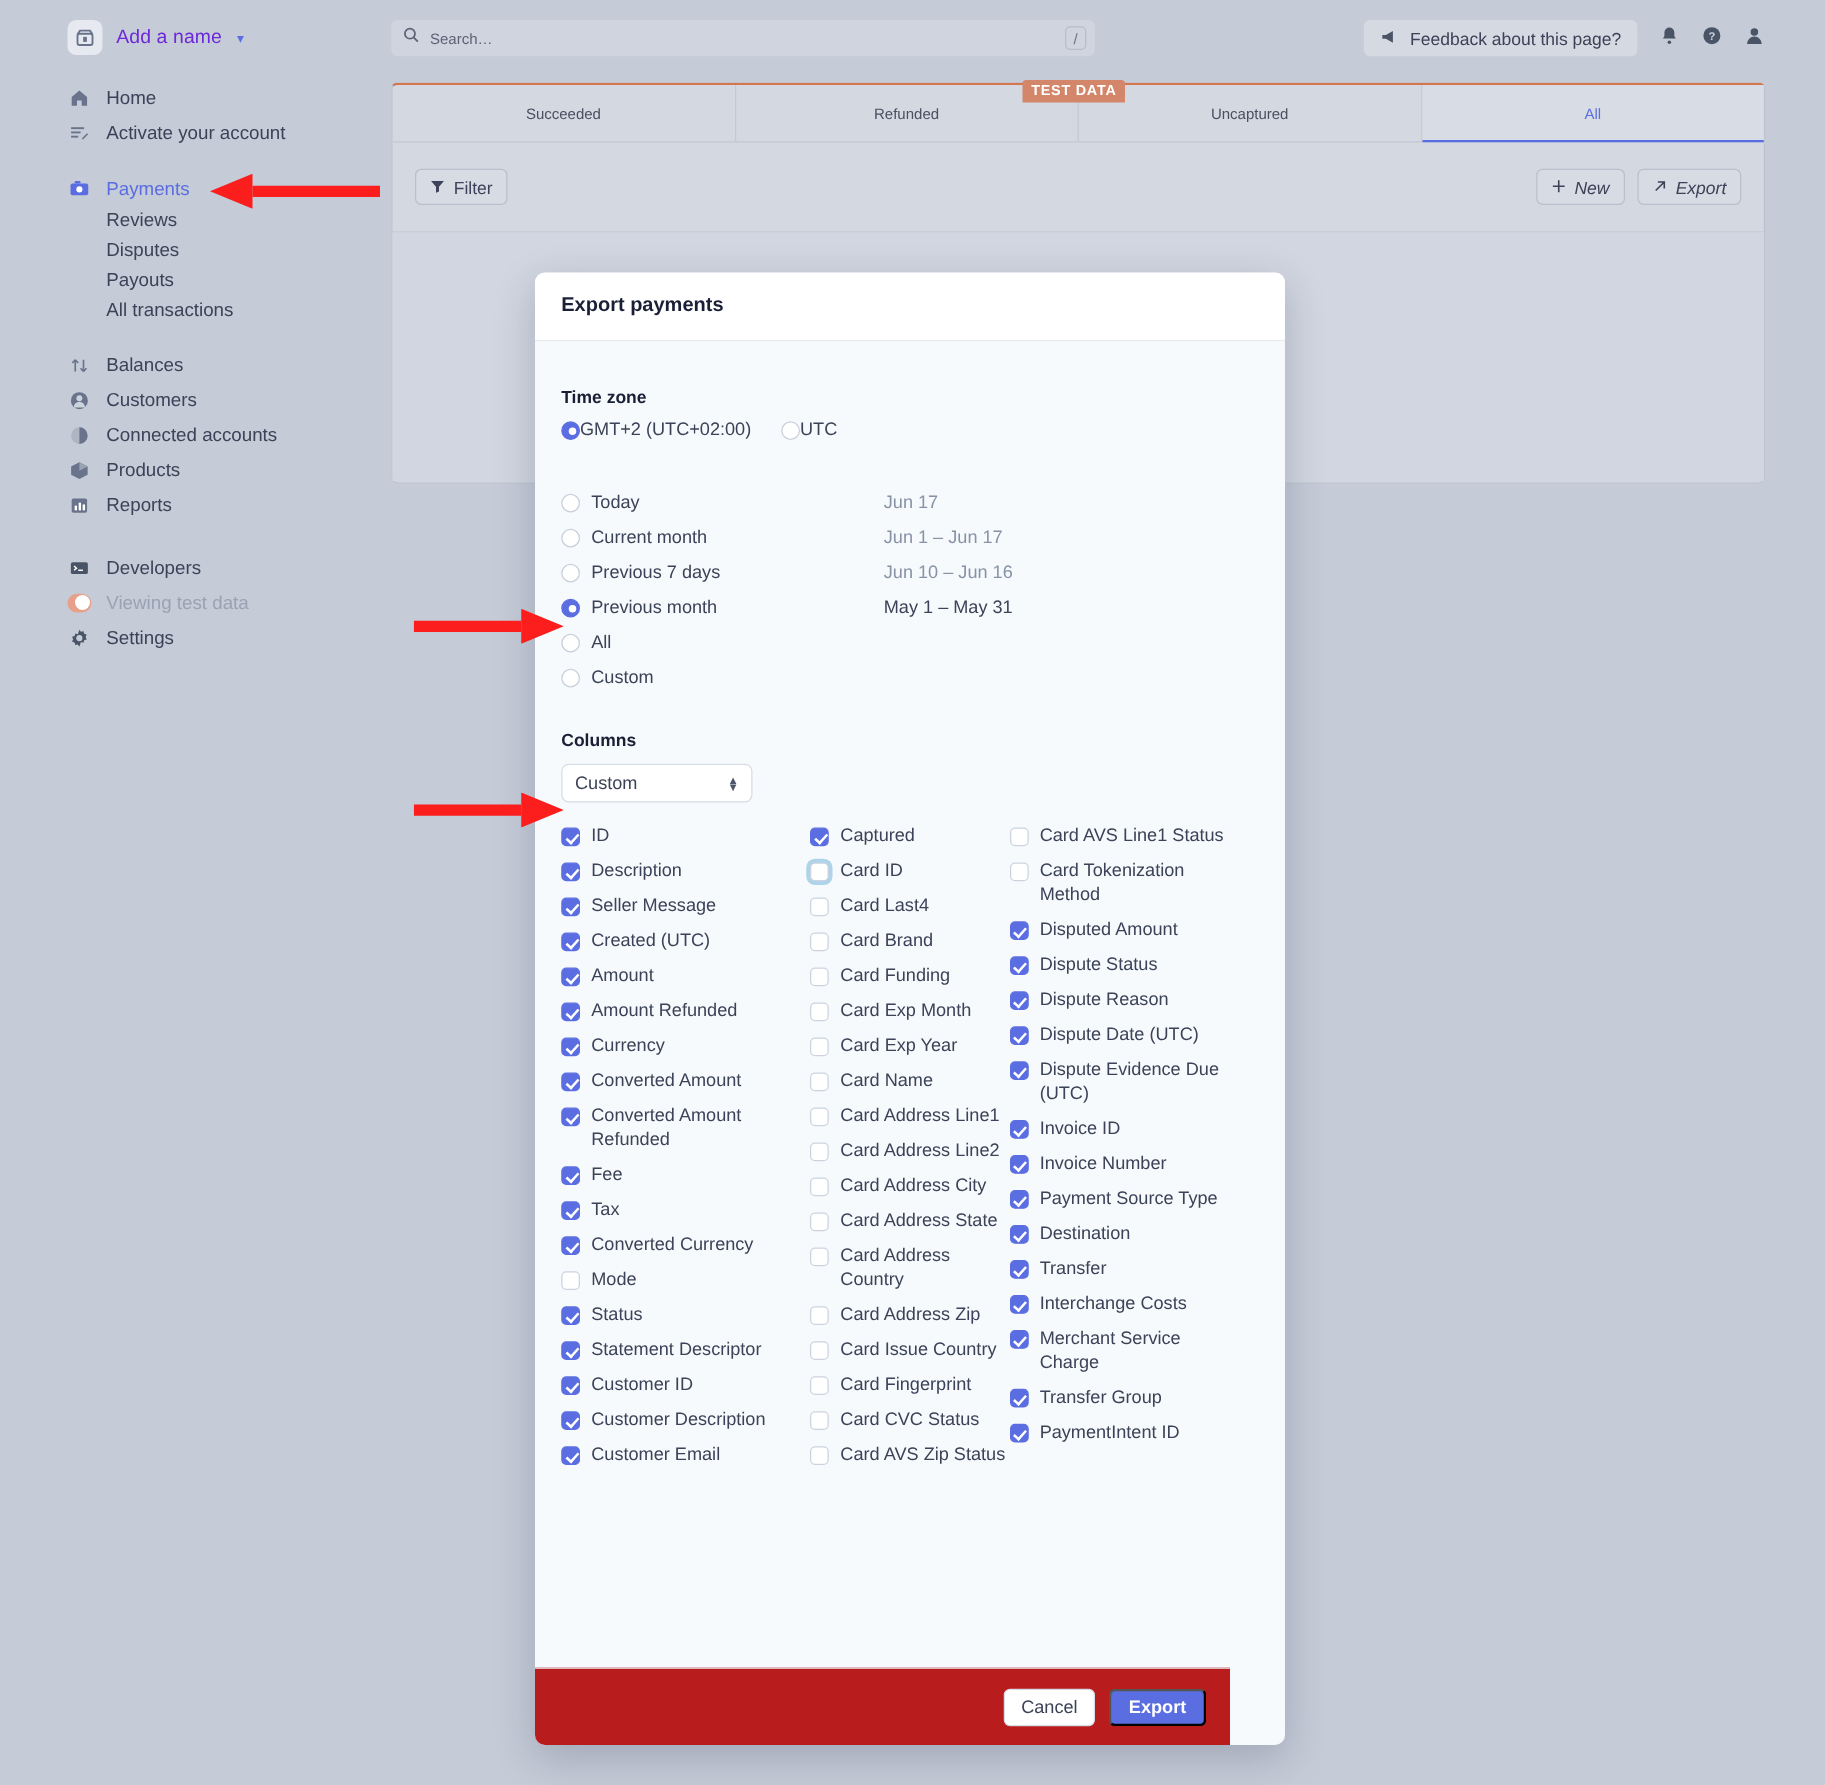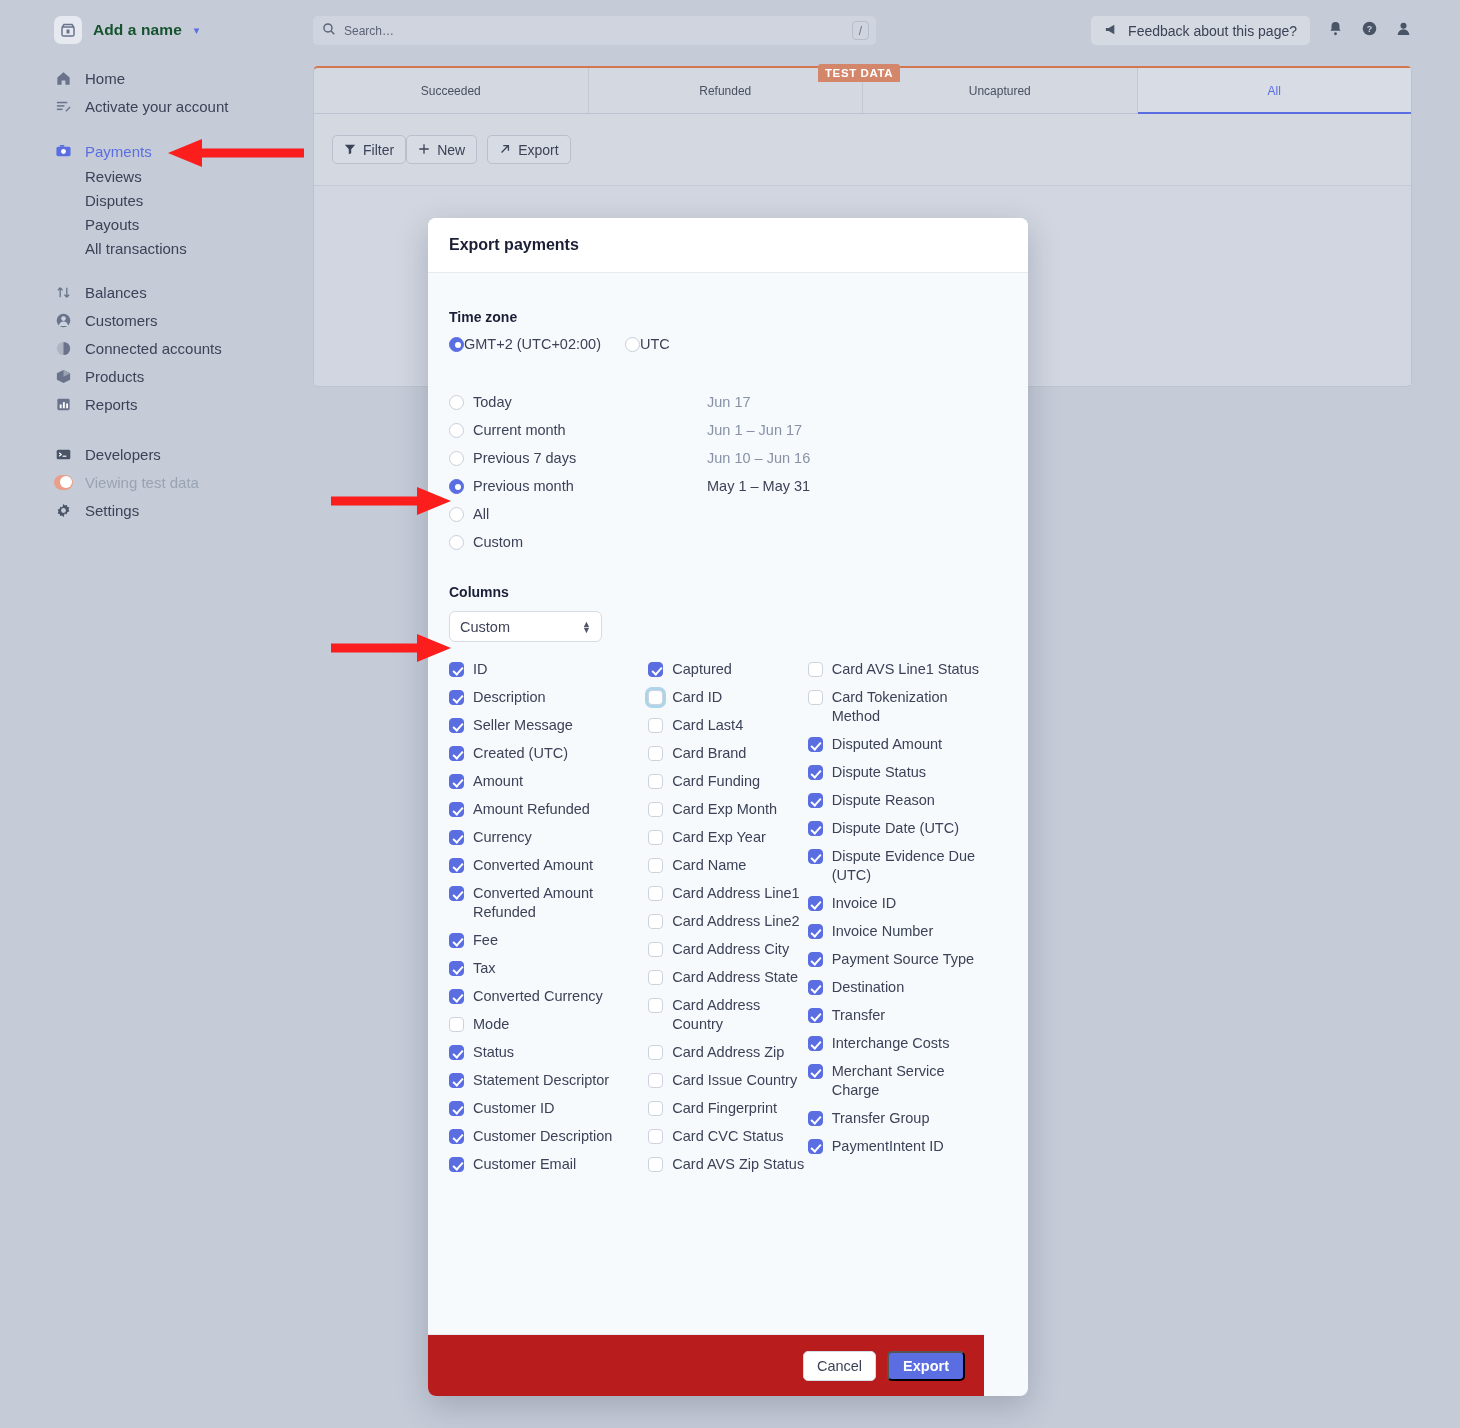--- a/index.html
+++ b/index.html
@@ -12,21 +12,21 @@
   }
   #root { position: relative; width: 1460px; height: 1428px; }
 
   
   .sidebar { position: absolute; left: 0; top: 0; width: 312px; height: 1428px; }
   .brand { position: absolute; left: 54px; top: 16px; display: flex; align-items: center; gap: 11px; }
   .brand-avatar {
     width: 28px; height: 28px; border-radius: 7px; background: #e6e9ef;
     display: flex; align-items: center; justify-content: center;
   }
-  .brand-name { color: #14532d; font-size: 15.5px; font-weight: 700; letter-spacing: .1px; }
+  .brand-name { color: #6d28d9; font-size: 15.5px; font-weight: 400; letter-spacing: .1px; }
   .brand-caret { color: #5b6ee1; font-size: 11px; margin-left: 1px; }
 
   .nav { position: absolute; left: 54px; top: 64px; width: 250px; }
   .nav-item { display: flex; align-items: center; gap: 12px; height: 28px; font-size: 15px; color: #3c4257; }
   .nav-item .ico { width: 19px; height: 19px; display: flex; align-items: center; justify-content: center; flex: 0 0 19px; }
   .nav-item.active .nav-label { color: #5b6ee1; font-weight: 400; }
   .nav-sub { display: block; font-size: 15px; color: #3c4257; height: 24px; line-height: 24px; padding-left: 31px; }
   .nav-gap { height: 22px; }
   .nav-gap-sm { height: 17px; }
   .nav-item.muted .nav-label { color: #9aa3b4; }
@@ -74,28 +74,28 @@
     font-size: 11.5px; font-weight: 700; letter-spacing: .6px; padding: 3px 7px 3px 7px;
     border-radius: 3px 3px 0 0;
   }
 
   
   .panel {
     position: absolute; left: 313px; top: 114px; width: 1099px; height: 273px;
     background: #d3d8e1; border: 1px solid #bcc3d0; border-top: none; border-radius: 0 0 6px 6px;
   }
   .panel-toolbar {
-    height: 72px; display: flex; align-items: center; justify-content: flex-start; padding: 0 18px;
+    height: 72px; display: flex; align-items: center; justify-content: space-between; padding: 0 18px;
     border-bottom: 1px solid #c4cad6;
   }
   .btn-sm {
     height: 29px; border: 1px solid #b9c0cd; border-radius: 5px; background: #d7dbe4;
     display: flex; align-items: center; gap: 7px; padding: 0 11px; font-size: 14px; color: #3c4257;
   }
-  .toolbar-right { display: flex; gap: 10px; }
+  .toolbar-right { display: flex; gap: 10px; font-style: italic; }
   .panel-body { height: 199px; background: #d1d6e0; }
   .hidden-chip { position: absolute; left: 1022px; top: 287px; width: 6px; height: 13px; background: #5b6ee1; border-radius: 2px; }
 
   
   .modal {
     position: absolute; left: 428px; top: 218px; width: 600px; height: 1178px;
     background: #f7fafd; border-radius: 8px; box-shadow: 0 10px 32px rgba(30,40,70,.22);
     overflow: hidden; z-index: 20;
   }
   .modal-header {

